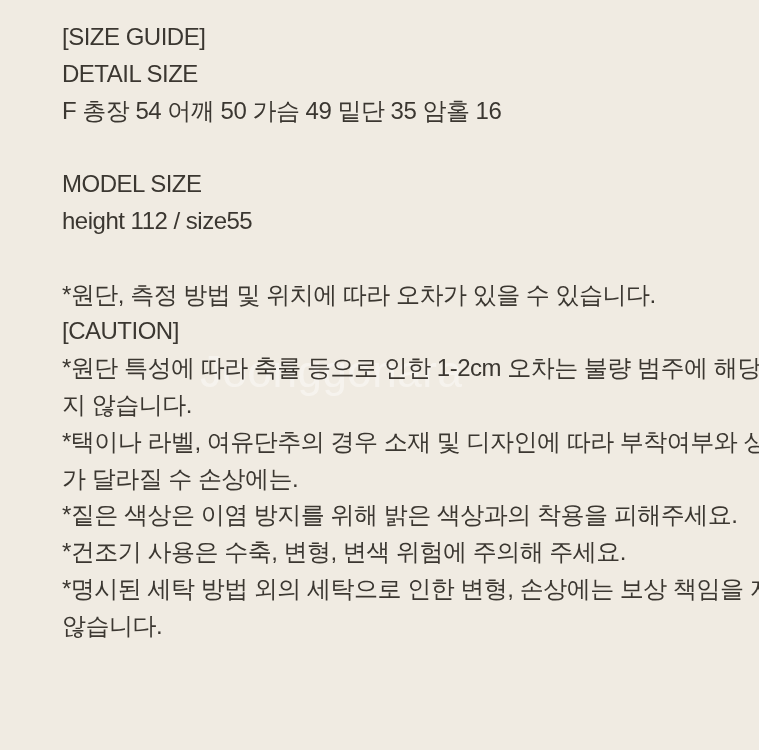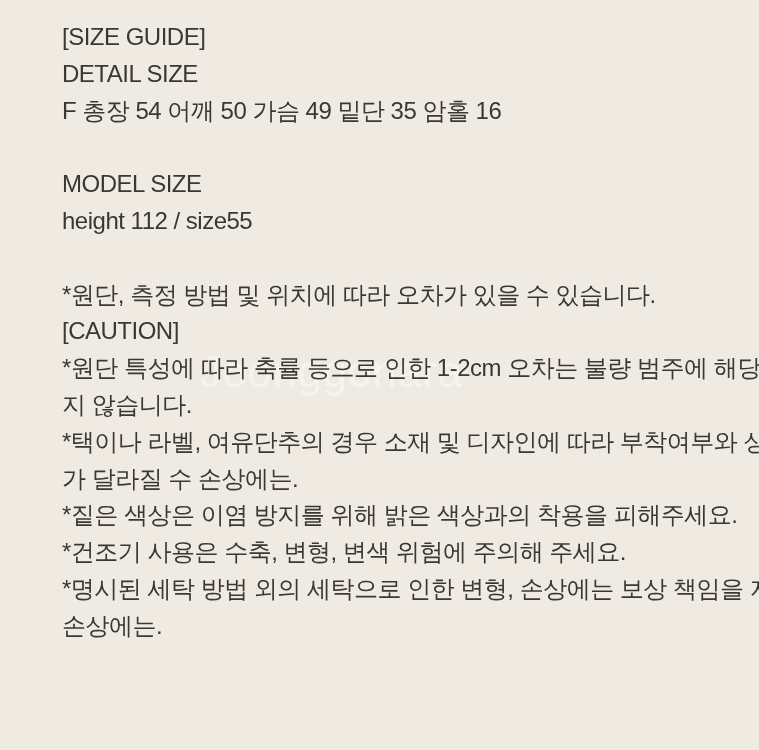--- a/index.html
+++ b/index.html
@@ -74,16 +74,16 @@
     <div class="line">*원단, 측정 방법 및 위치에 따라 오차가 있을 수 있습니다.</div>
 
     <div class="line">[CAUTION]</div>
     <div class="line">*원단 특성에 따라 축률 등으로 인한 1-2cm 오차는 불량 범주에 해당되</div>
     <div class="line">지 않습니다.</div>
     <div class="line">*택이나 라벨, 여유단추의 경우 소재 및 디자인에 따라 부착여부와 상태</div>
     <div class="line">가 달라질 수 손상에는.</div>
     <div class="line">*짙은 색상은 이염 방지를 위해 밝은 색상과의 착용을 피해주세요.</div>
     <div class="line">*건조기 사용은 수축, 변형, 변색 위험에 주의해 주세요.</div>
     <div class="line">*명시된 세탁 방법 외의 세탁으로 인한 변형, 손상에는 보상 책임을 지지</div>
-    <div class="line">손상에는.</div>
+    <div class="line">않습니다.</div>
 
   </div>
 </div>
 
 </body></html>

